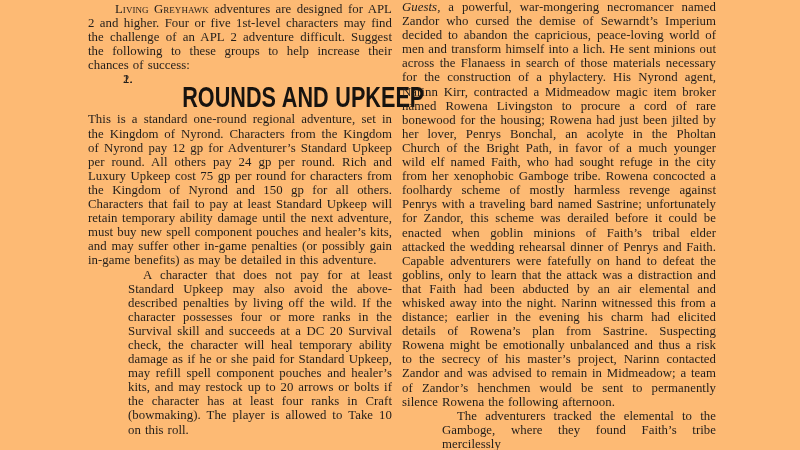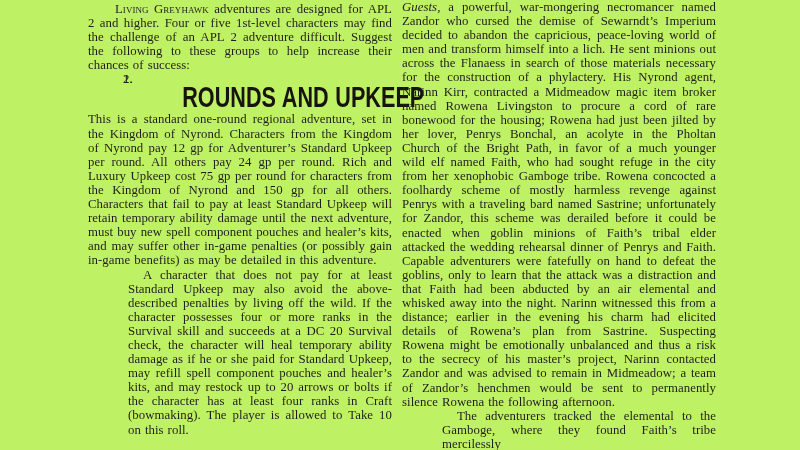--- a/index.html
+++ b/index.html
@@ -1,17 +1,17 @@
 <!DOCTYPE html>
 <html><head>
 <meta charset="utf-8">
 <style>
   html,body{margin:0;padding:0;background:#e8e8e8;}
   .page{
-    position:relative;width:800px;height:450px;background:#bef264;
+    position:relative;width:800px;height:450px;background:#fdba74;
     overflow:hidden;
     font-family:"Liberation Serif","DejaVu Serif",serif;
     color:#221e1b;
   }
   .col{
     position:absolute;top:0;
     font-size:12.8px;line-height:14.1px;
     text-align:justify;
     letter-spacing:0.05px;word-spacing:0.06em;
   }

